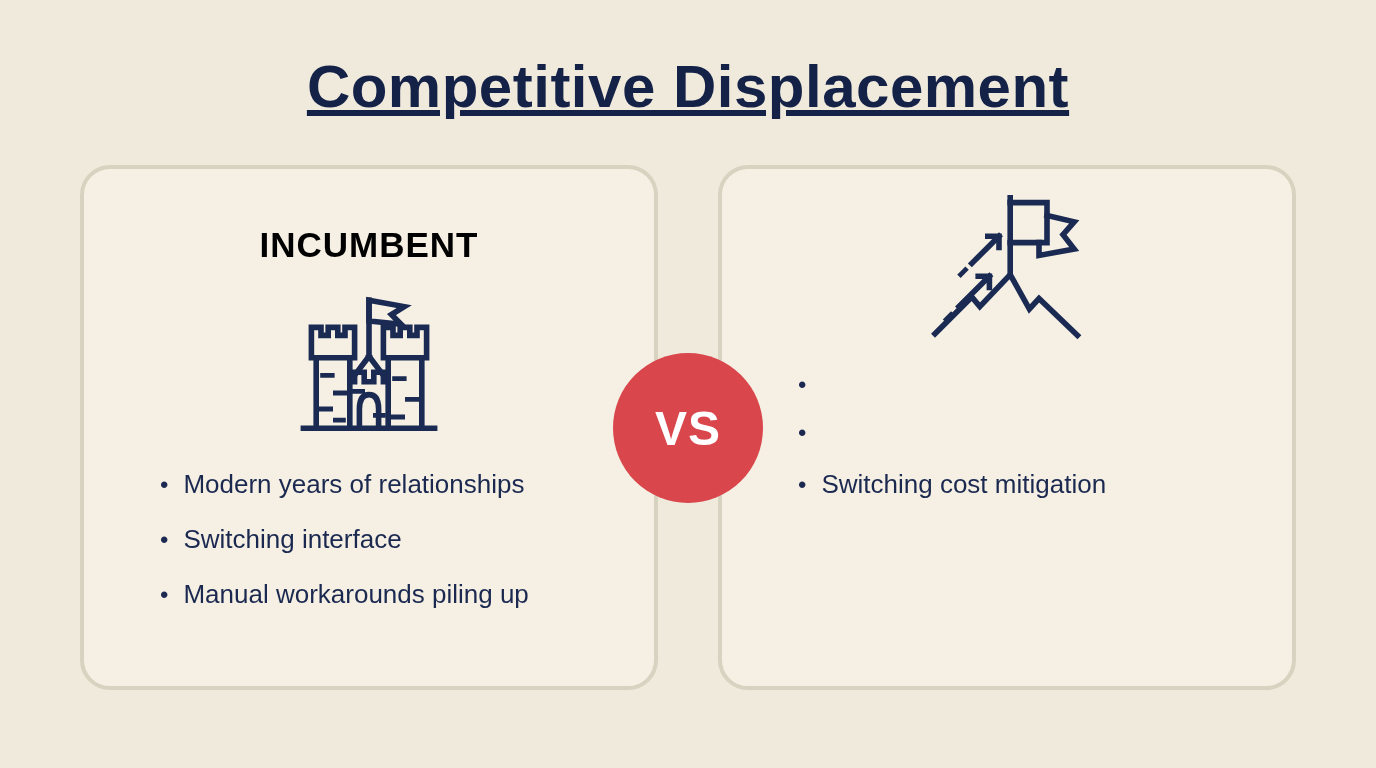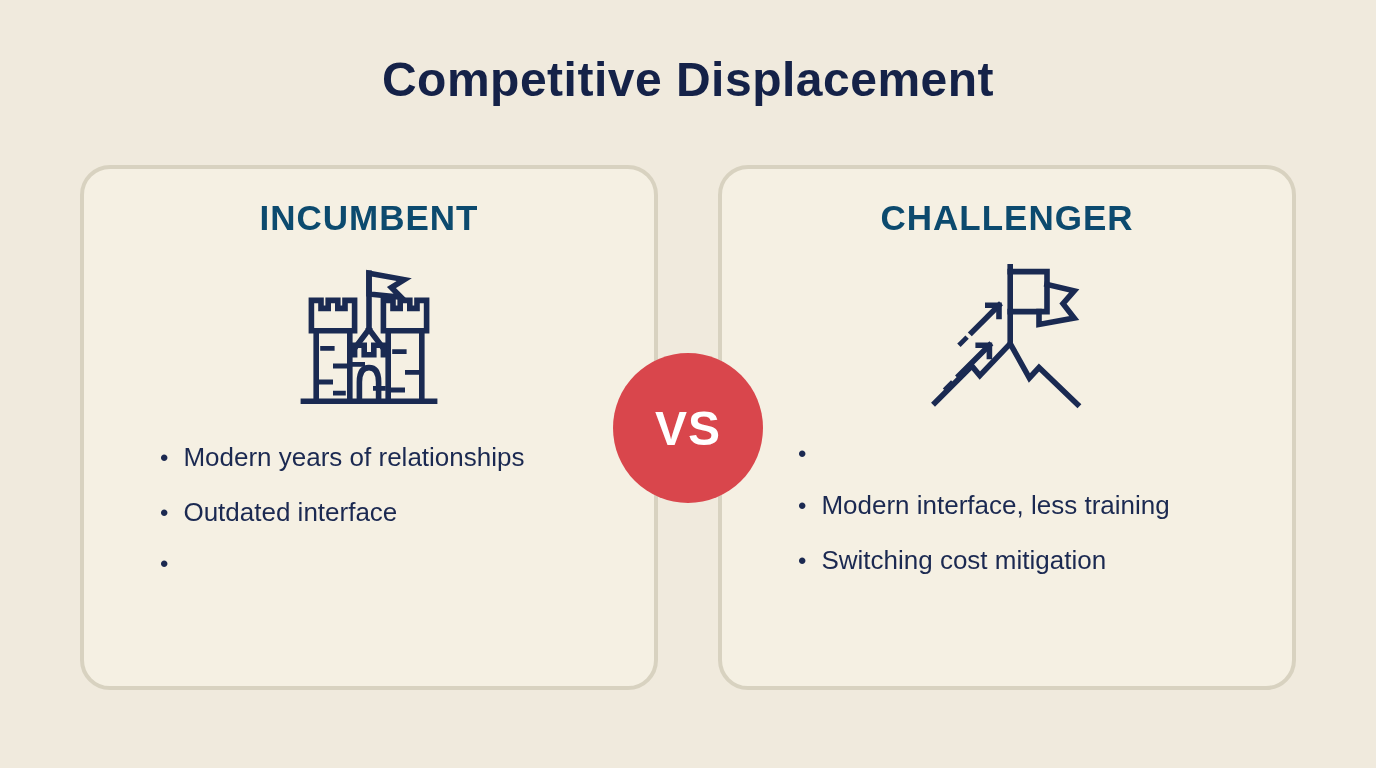--- a/index.html
+++ b/index.html
@@ -9,43 +9,44 @@
     background: #F0EADD;
     font-family: "Liberation Sans", sans-serif;
     overflow: hidden;
   }
   .page-title {
     position: absolute;
     top: 52px;
     left: 0;
     width: 100%;
     text-align: center;
-    font-size: 48px;
+    font-size: 60px;
     font-weight: bold;
     color: #152248;
     letter-spacing: 0.5px;
+    text-decoration: underline;
   }
   .card {
     position: absolute;
     top: 165px;
     width: 578px;
     height: 525px;
     background: #F5F0E3;
     border: 4px solid #D8D2C0;
     border-radius: 30px;
   }
   .card.left  { left: 80px; }
   .card.right { left: 718px; }
   .card-header {
-    margin-top: 29px;
+    margin-top: 56px;
     text-align: center;
     font-size: 35px;
     font-weight: bold;
     letter-spacing: 1px;
-    color: #0c4a6e;
+    color: #000000;
   }
   .card-icon {
     margin-top: 16px;
     text-align: center;
   }
   .card-icon svg { width: 160px; height: 160px; }
   .bullets {
     margin-top: 24px;
     margin-left: 76px;
     margin-right: 20px;
@@ -130,30 +131,30 @@
       <path class="icon-stroke-thin" d="M80 138 H92 M108 168 H118"></path>
     </svg>
   </div>
   <ul class="bullets">
     <li class="bullet-row">
       <span class="bullet-dot">•</span>
       <span>Modern years of relationships</span>
     </li>
     <li class="bullet-row">
       <span class="bullet-dot">•</span>
-      <span>Outdated interface</span>
+      <span>Switching interface</span>
     </li>
     <li class="bullet-row">
       <span class="bullet-dot">•</span>
+      <span>Manual workarounds piling up</span>
     </li>
   </ul>
 </section>
 
 <section class="card right">
-  <h2 class="card-header">CHALLENGER</h2>
   <div class="card-icon">
     <svg viewBox="0 0 200 200" aria-hidden="true">
 
       <path class="icon-stroke" d="M10 186 L56 140 L66 152 L104 112 L128 155 L140 142 L188 188"></path>
 
       <path class="icon-stroke" d="M104 114 V16"></path>
 
       <path class="icon-stroke" d="M104 22 H150 V72 H104"></path>
 
       <path class="icon-stroke" d="M150 38 L184 46 L170 62 L184 80 L140 88 L140 72"></path>
@@ -166,21 +167,20 @@
       <path class="icon-stroke" d="M64 114 H78 V128"></path>
       <path class="icon-stroke-thin" d="M24 168 L30 162"></path>
     </svg>
   </div>
   <ul class="bullets">
     <li class="bullet-row">
       <span class="bullet-dot">•</span>
     </li>
     <li class="bullet-row">
       <span class="bullet-dot">•</span>
-      <span>Modern interface, less training</span>
     </li>
     <li class="bullet-row">
       <span class="bullet-dot">•</span>
       <span>Switching cost mitigation</span>
     </li>
   </ul>
 </section>
 
 <div class="vs-badge">
   <span>VS</span>

